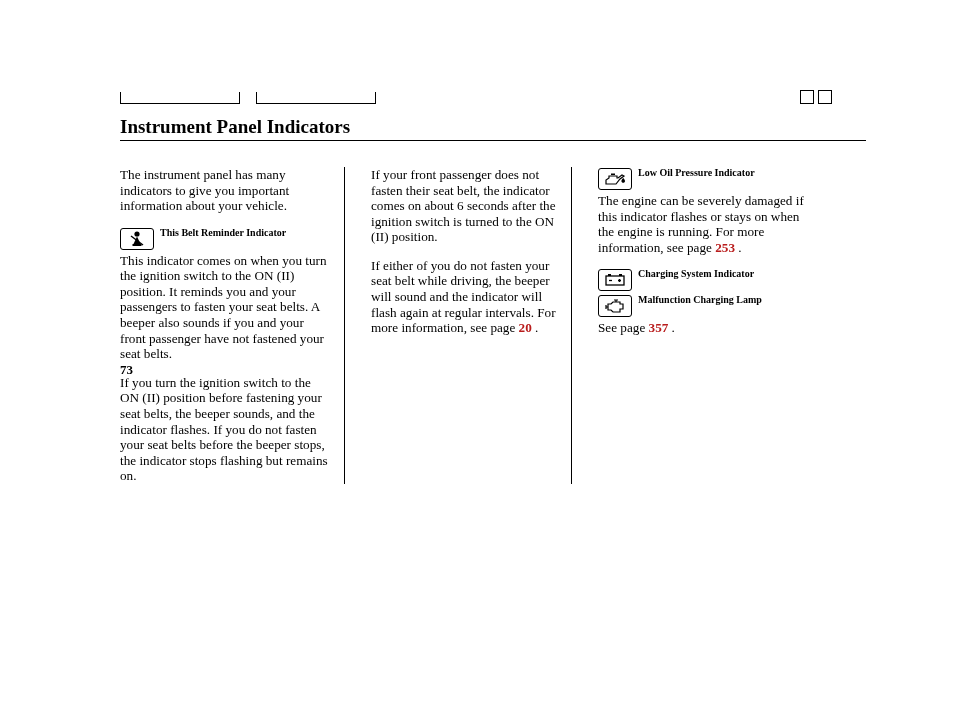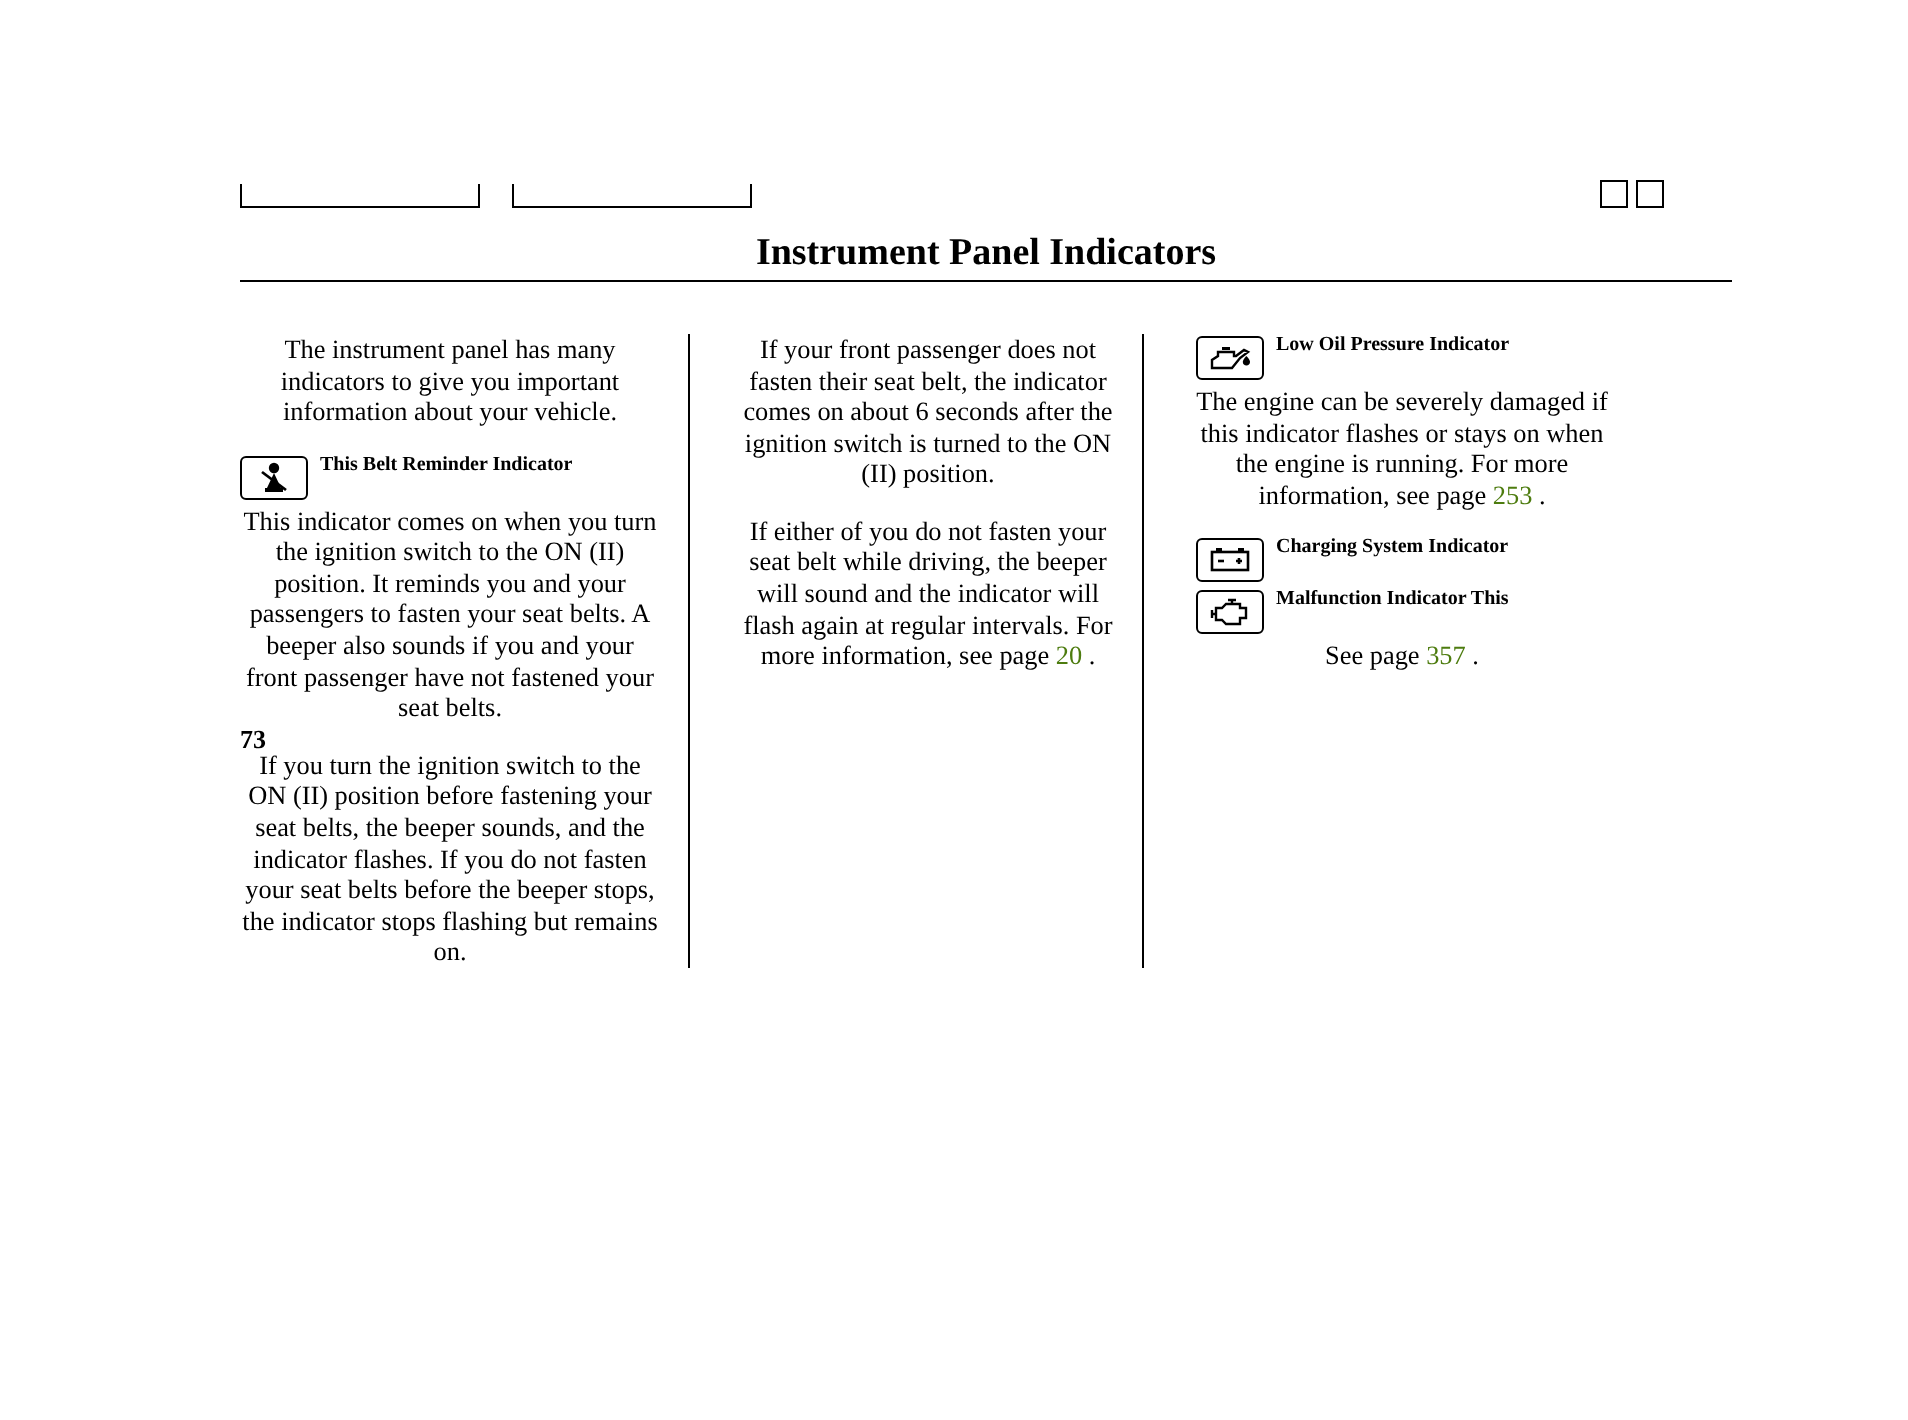--- a/index.html
+++ b/index.html
@@ -10,21 +10,20 @@
     background: #fff;
     font-family: "Times New Roman", Times, serif;
     color: #000;
   }
   .page {
     box-sizing: border-box;
     width: 954px;
     height: 546px;
     padding: 90px 88px 70px 120px;
     position: relative;
-    text-align: center;
   }
   .top-marks {
     position: absolute;
     top: 92px;
     left: 120px;
     right: 190px;
     display: flex;
     justify-content: space-between;
     align-items: flex-end;
   }
@@ -98,22 +97,23 @@
     box-sizing: border-box;
   }
   .icon-svg { width: 26px; height: 18px; }
   .ind-title {
     font-weight: bold;
     font-size: 10px;
     line-height: 1.15;
     font-family: "Times New Roman", Times, serif;
   }
   .link {
-    color: #4d7c0f;
+    color: #b91c1c;
     text-decoration: none;
+    font-weight: bold;
   }
   .page-num {
     position: absolute;
     left: 120px;
     bottom: 168px;
     font-weight: bold;
     font-size: 13px;
   }
 </style>
 </head>
@@ -192,21 +192,21 @@
       </div>
 
       <div class="indicator-row">
         <div class="icon-box">
           <svg class="icon-svg" viewBox="0 0 26 18">
             <path d="M6 7 L6 13 L9 13 L11 15 L18 15 L18 12 L21 12 L21 7 L18 7 L18 5 L11 5 L9 7 Z" fill="none" stroke="#000" stroke-width="1.2"></path>
             <path d="M4 8 v4 M4 10 h2" stroke="#000" stroke-width="1.2"></path>
             <path d="M12 3 h4 M14 3 v2" stroke="#000" stroke-width="1.2"></path>
           </svg>
         </div>
-        <div class="ind-title">Malfunction Indicator This</div>
+        <div class="ind-title">Malfunction Charging Lamp</div>
       </div>
       <p class="para nomarg" style="margin-top:0">
         <span>See page </span><a class="link">357</a><span> .</span>
       </p>
 
     </div>
   </div>
 
   <div class="page-num">73</div>
 </div>

